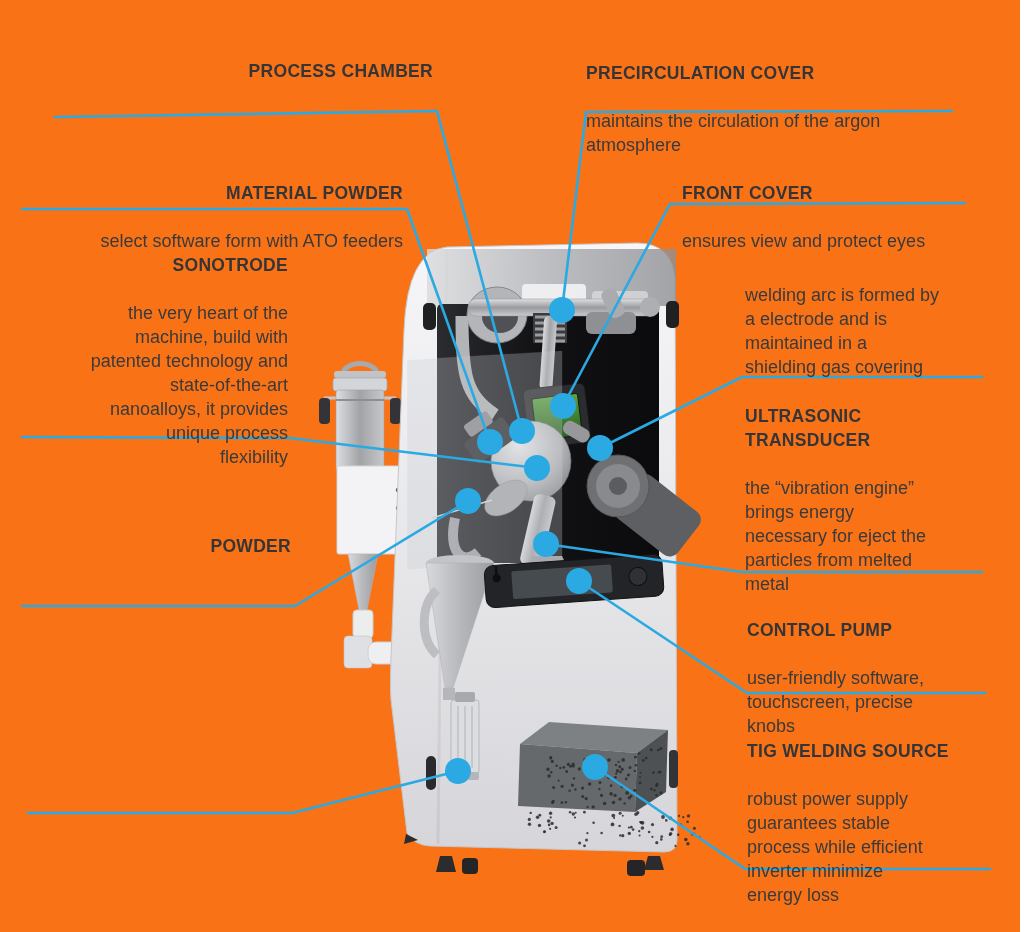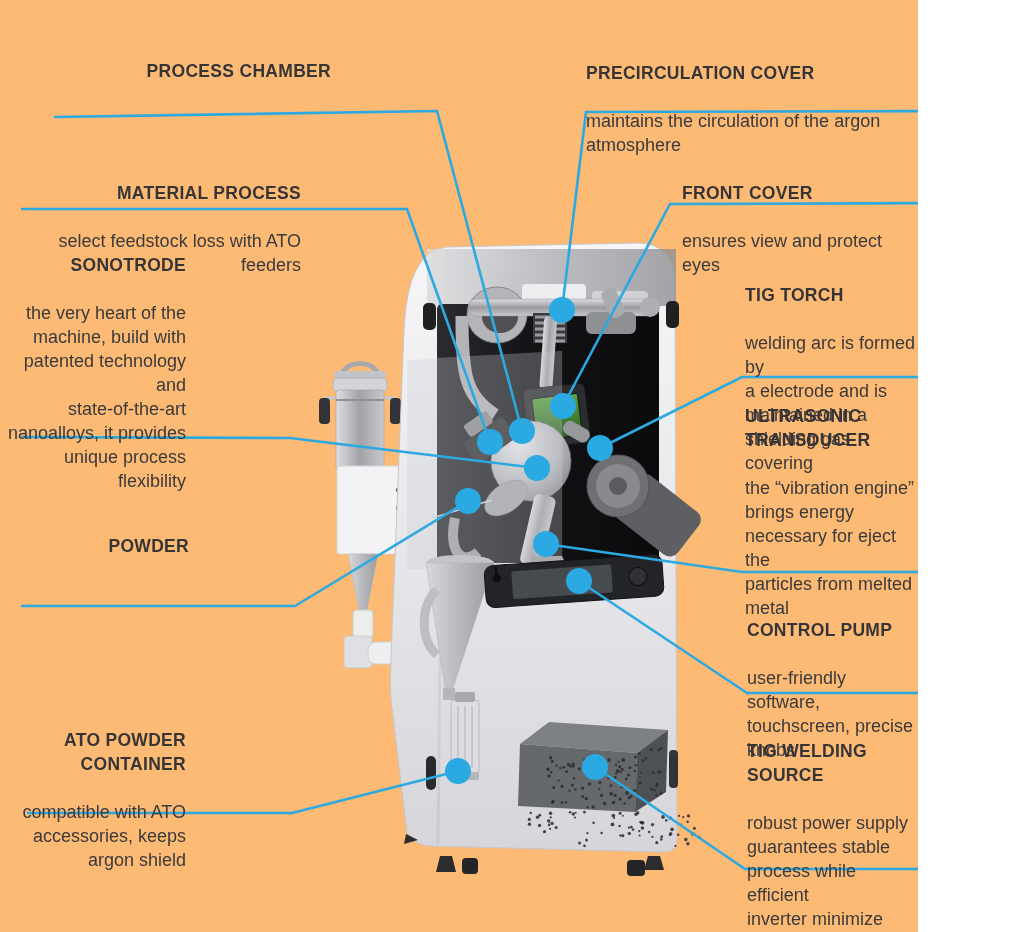--- a/index.html
+++ b/index.html
@@ -1,18 +1,18 @@
 <!DOCTYPE html>
 <html><head>
 <meta charset="utf-8">
 <style>
   html,body{margin:0;padding:0;background:#ffffff;}
   .stage{
-    position:relative;width:896px;height:932px;background:#fdba74;
-    font-family:"Liberation Sans",sans-serif;overflow:hidden;padding-left:22px;
+    position:relative;width:1020px;height:932px;background:#f97316;
+    font-family:"Liberation Sans",sans-serif;overflow:hidden;
     --accent:#2BA9E2;--text:#3A3A3C;
   }
   .stage svg{position:absolute;left:0;top:0;}
   .callout{
     position:absolute;color:var(--text);font-size:18px;line-height:24px;
     white-space:pre-line;
   }
   .callout .hd{font-weight:700;font-size:17.5px;letter-spacing:.3px;color:#353537;}
   .align-r{text-align:right;}
   .leader{fill:none;stroke:var(--accent);stroke-width:2.6;stroke-linecap:round;stroke-linejoin:round;}
@@ -385,39 +385,38 @@
 
 <div class="callout align-r" style="right:587px;top:35px">
   <div class="hd">PROCESS CHAMBER</div>
 </div>
 <div class="callout" style="left:586px;top:37px">
   <div class="hd">PRECIRCULATION COVER</div>
   <div class="bd">maintains the circulation of the argon
 atmosphere</div>
 </div>
 <div class="callout align-r" style="right:617px;top:157px">
-  <div class="hd">MATERIAL PROCESS</div>
-  <div class="bd">select feedstock loss with ATO feeders</div>
+  <div class="hd">MATERIAL POWDER</div>
+  <div class="bd">select software form with ATO feeders</div>
 </div>
 <div class="callout" style="left:682px;top:157px">
   <div class="hd">FRONT COVER</div>
   <div class="bd">ensures view and protect eyes</div>
 </div>
 <div class="callout align-r" style="right:732px;top:229px">
   <div class="hd">SONOTRODE</div>
   <div class="bd">the very heart of the
 machine, build with
 patented technology and
 state-of-the-art
 nanoalloys, it provides
 unique process
 flexibility</div>
 </div>
 <div class="callout" style="left:745px;top:259px">
-  <div class="hd">TIG TORCH</div>
   <div class="bd">welding arc is formed by
 a electrode and is
 maintained in a
 shielding gas covering</div>
 </div>
 <div class="callout" style="left:745px;top:380px">
   <div class="hd">ULTRASONIC
 TRANSDUCER</div>
   <div class="bd">the “vibration engine”
 brings energy
@@ -427,26 +426,20 @@
 </div>
 <div class="callout align-r" style="right:729px;top:510px">
   <div class="hd">POWDER</div>
 </div>
 <div class="callout" style="left:747px;top:594px">
   <div class="hd">CONTROL PUMP</div>
   <div class="bd">user-friendly software,
 touchscreen, precise
 knobs</div>
 </div>
-<div class="callout align-r" style="right:732px;top:704px">
-  <div class="hd">ATO POWDER CONTAINER</div>
-  <div class="bd">compatible with ATO
-accessories, keeps
-argon shield</div>
-</div>
 <div class="callout" style="left:747px;top:715px">
   <div class="hd">TIG WELDING SOURCE</div>
   <div class="bd">robust power supply
 guarantees stable
 process while efficient
 inverter minimize
 energy loss</div>
 </div>
 
 </div>

